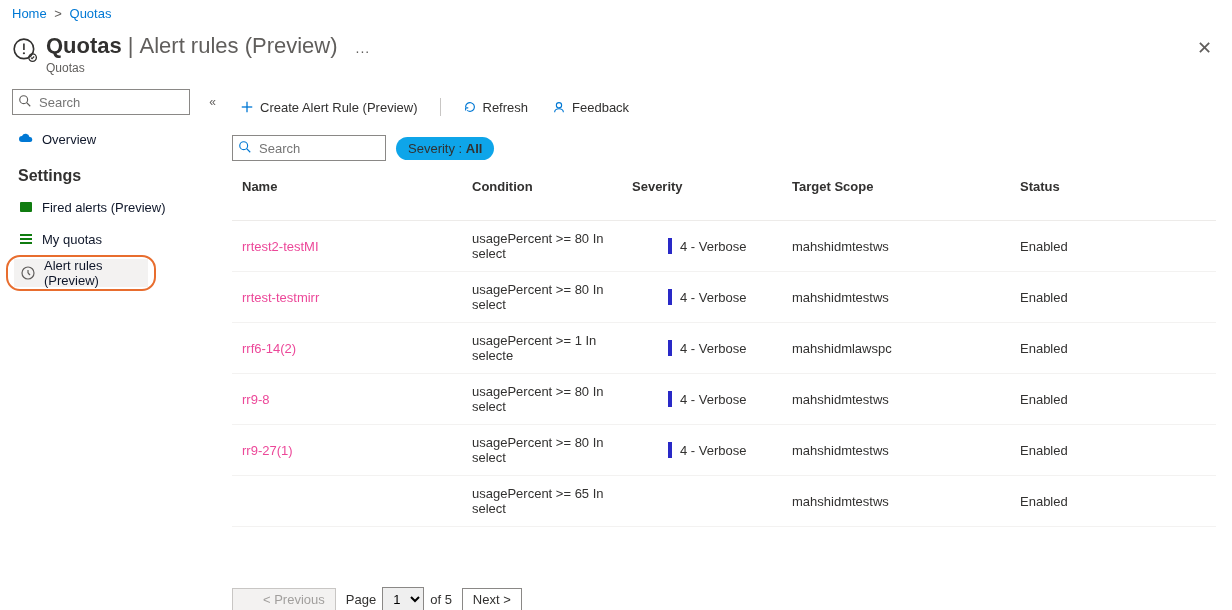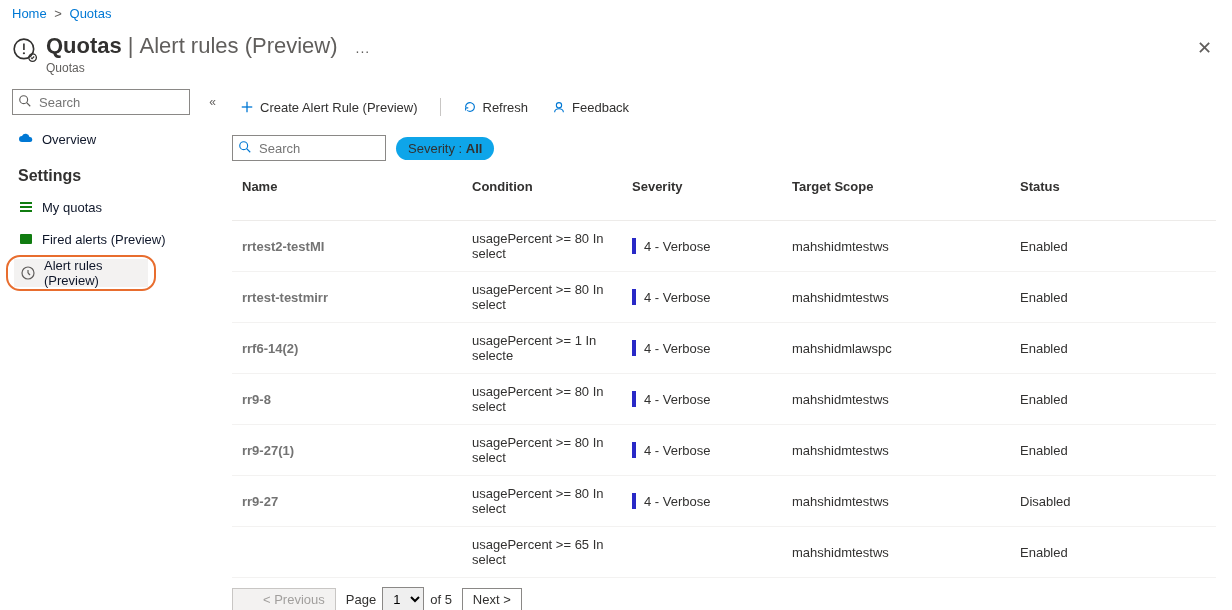--- a/index.html
+++ b/index.html
@@ -44,22 +44,22 @@
 .filter-search { position: relative; }
 .filter-search input { width: 154px; height: 26px; padding: 2px 6px 2px 26px; border: 1px solid #8a8886; font-size: 13px; }
 .filter-search .search-icon { position: absolute; left: 6px; top: 5px; color: #0078d4; }
 .filter-pill { background: #0ea5e9; border-radius: 12px; padding: 4px 12px; font-size: 13px; color: #323130; }
 .filter-pill .pill-val { font-weight: 600; }
 
 .table-wrap { flex: 1; overflow: auto; }
 table { width: 100%; border-collapse: collapse; }
 th { text-align: left; font-weight: 600; font-size: 13px; color: #323130; padding: 10px 10px 26px 10px; border-bottom: 1px solid #edebe9; }
 td { padding: 10px 10px; font-size: 13px; border-bottom: 1px solid #f3f2f1; vertical-align: middle; }
-td.name a { color: #737373; text-decoration: none; font-weight: bold; }
-.sev-cell { display: flex; align-items: center; gap: 8px; }
+td.name a { color: #ec4899; text-decoration: none; }
+.sev-cell { display: flex; align-items: center; gap: 8px; margin-left: 36px; }
 .sev-bar { width: 4px; height: 16px; display: inline-block; }
 .sev-verbose { background: #2929c7; }
 .col-name { width: 230px; }
 .col-cond { width: 160px; }
 .col-sev { width: 160px; }
 .col-scope { width: 228px; }
 .col-status { width: auto; }
 
 .pager { display: flex; align-items: center; gap: 10px; padding: 8px 0 8px 0; font-size: 13px; }
 .pager .btn { border: 1px solid #8a8886; padding: 3px 10px; cursor: pointer; background: #fff; }
@@ -121,35 +121,35 @@
           </svg>
       </span>
       <span>Overview</span>
     </div>
 
     <div class="nav-section">Settings</div>
 
     <div class="nav-item">
       <span class="nav-icon">
         <svg width="16" height="16" viewBox="0 0 16 16">
+            <rect x="2" y="3" width="12" height="10" rx="1" fill="#107c10"></rect>
+          </svg>
+      </span>
+      <span>Fired alerts (Preview)</span>
+    </div>
+
+    <div class="nav-item">
+      <span class="nav-icon">
+        <svg width="16" height="16" viewBox="0 0 16 16">
             <line x1="2" y1="4" x2="14" y2="4" stroke="#107c10" stroke-width="2"></line>
             <line x1="2" y1="8" x2="14" y2="8" stroke="#107c10" stroke-width="2"></line>
             <line x1="2" y1="12" x2="14" y2="12" stroke="#107c10" stroke-width="2"></line>
           </svg>
       </span>
       <span>My quotas</span>
-    </div>
-
-    <div class="nav-item">
-      <span class="nav-icon">
-        <svg width="16" height="16" viewBox="0 0 16 16">
-            <rect x="2" y="3" width="12" height="10" rx="1" fill="#107c10"></rect>
-          </svg>
-      </span>
-      <span>Fired alerts (Preview)</span>
     </div>
 
     <div class="nav-highlight">
       <div class="nav-item active">
         <span class="nav-icon">
           <svg width="16" height="16" viewBox="0 0 16 16">
               <circle cx="8" cy="8" r="6" fill="none" stroke="#605e5c" stroke-width="1.2"></circle>
               <line x1="8" y1="5" x2="8" y2="8" stroke="#605e5c" stroke-width="1.2"></line>
               <line x1="8" y1="8" x2="10" y2="10" stroke="#605e5c" stroke-width="1.2"></line>
             </svg>
@@ -273,32 +273,20 @@
               <td>
                 <div class="sev-cell">
                   <span class="sev-bar sev-verbose"></span>
                   <span>4 - Verbose</span>
                 </div>
               </td>
               <td>mahshidmtestws</td>
               <td>Enabled</td>
             </tr>
             <tr>
-              <td class="name"><a href="#">rr9-27</a></td>
-              <td>usagePercent &gt;= 80 In select</td>
-              <td>
-                <div class="sev-cell">
-                  <span class="sev-bar sev-verbose"></span>
-                  <span>4 - Verbose</span>
-                </div>
-              </td>
-              <td>mahshidmtestws</td>
-              <td>Disabled</td>
-            </tr>
-            <tr>
               <td class="name"></td>
               <td>usagePercent &gt;= 65 In select</td>
               <td></td>
               <td>mahshidmtestws</td>
               <td>Enabled</td>
             </tr>
           </tbody>
       </table>
     </div>
 

